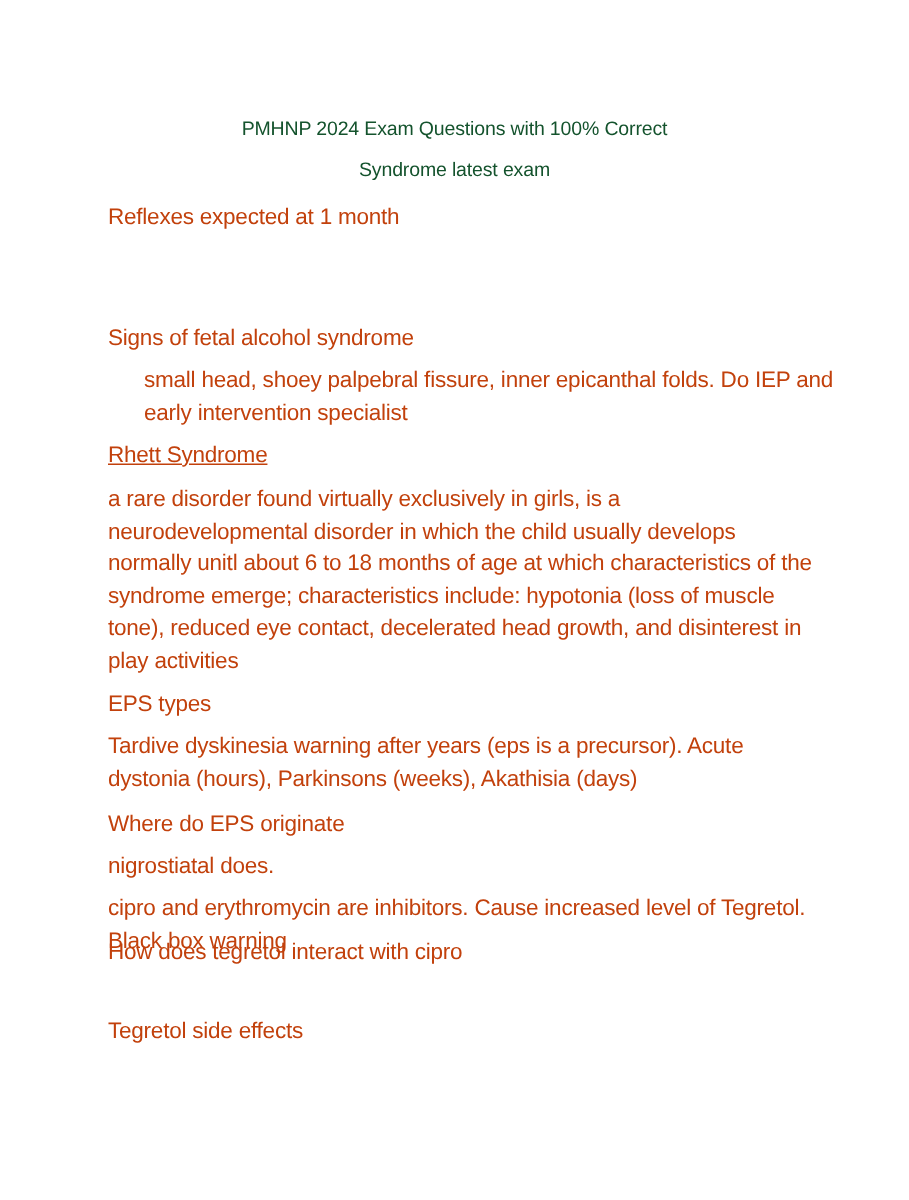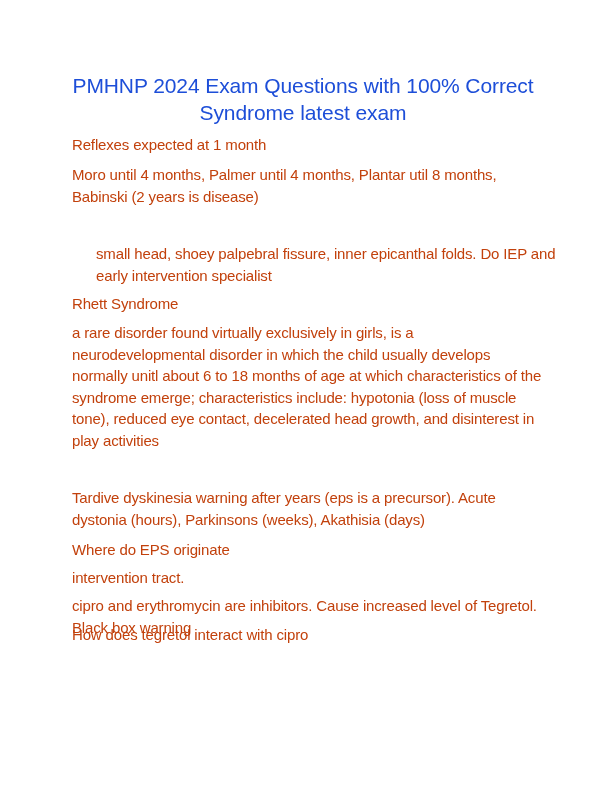--- a/index.html
+++ b/index.html
@@ -21,22 +21,22 @@
     width: 606px;
     height: 800px;
     background: #ffffff;
   }
   .title {
     position: absolute;
     left: 60px;
     top: 72px;
     width: 486px;
     text-align: center;
-    color: #1d4ed8;
-    font-size: 21px;
+    color: #14532d;
+    font-size: 13px;
     line-height: 27px;
     letter-spacing: -0.1px;
   }
   .body-text {
     position: absolute;
     left: 72px;
     width: 470px;
     font-size: 15px;
     line-height: 21.5px;
     letter-spacing: -0.15px;
@@ -47,29 +47,31 @@
 <body>
 
 <div class="page">
 
   <div class="title">
     <div>PMHNP 2024 Exam Questions with 100% Correct</div>
     <div>Syndrome latest exam</div>
   </div>
 
   <div class="body-text" style="top:134px;">Reflexes expected at 1 month</div>
-  <div class="body-text" style="top:164px;">Moro until 4 months, Palmer until 4 months, Plantar util 8 months, Babinski (2 years is disease)</div>
 
+  <div class="body-text" style="top:215px;">Signs of fetal alcohol syndrome</div>
   <div class="body-text" style="top:243px;margin-left:24px;">small head, shoey palpebral fissure, inner epicanthal folds. Do IEP and early intervention specialist</div>
 
-  <div class="body-text" style="top:293px;">Rhett Syndrome</div>
+  <div class="body-text" style="top:293px;text-decoration:underline;">Rhett Syndrome</div>
   <div class="body-text" style="top:322px;">a rare disorder found virtually exclusively in girls, is a neurodevelopmental disorder in which the child usually develops normally unitl about 6 to 18 months of age at which characteristics of the syndrome emerge; characteristics include: hypotonia (loss of muscle tone), reduced eye contact, decelerated head growth, and disinterest in play activities</div>
 
+  <div class="body-text" style="top:459px;">EPS types</div>
   <div class="body-text" style="top:487px;">Tardive dyskinesia warning after years (eps is a precursor). Acute dystonia (hours), Parkinsons (weeks), Akathisia (days)</div>
 
   <div class="body-text" style="top:539px;">Where do EPS originate</div>
-  <div class="body-text" style="top:567px;">intervention tract.</div>
+  <div class="body-text" style="top:567px;">nigrostiatal does.</div>
 
   <div class="body-text" style="top:624px;">How does tegretol interact with cipro</div>
   <div class="body-text" style="top:595px;">cipro and erythromycin are inhibitors. Cause increased level of Tegretol. Black box warning</div>
 
+  <div class="body-text" style="top:677px;">Tegretol side effects</div>
 
 </div>
 
 </body></html>

